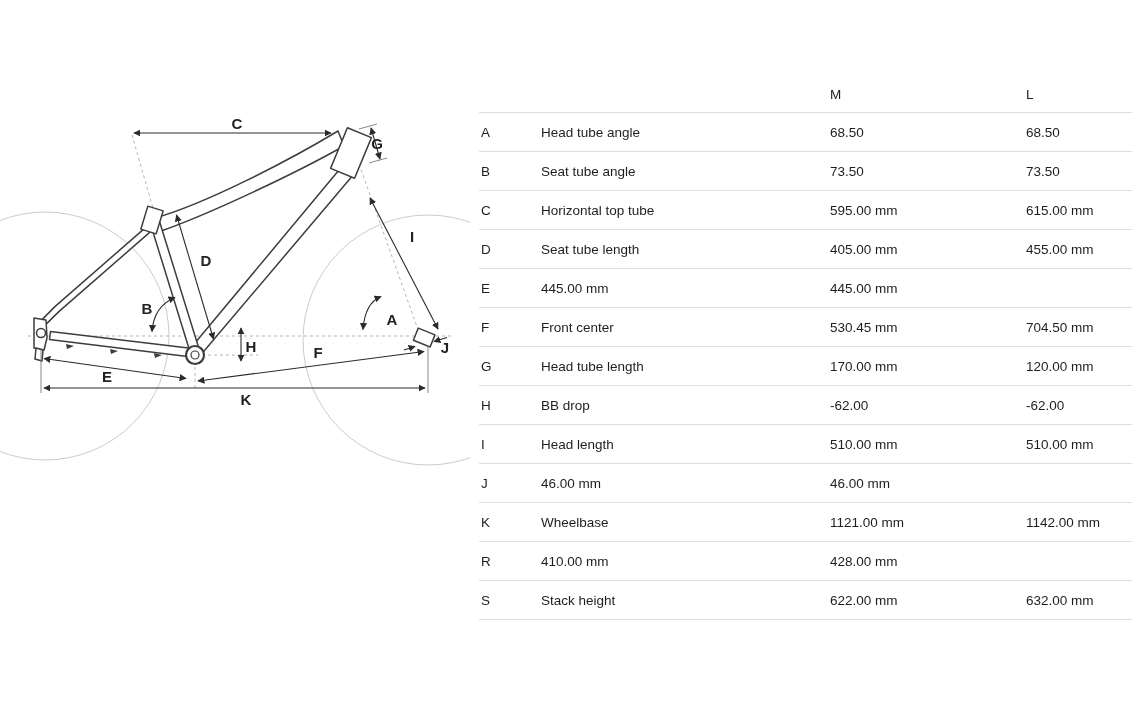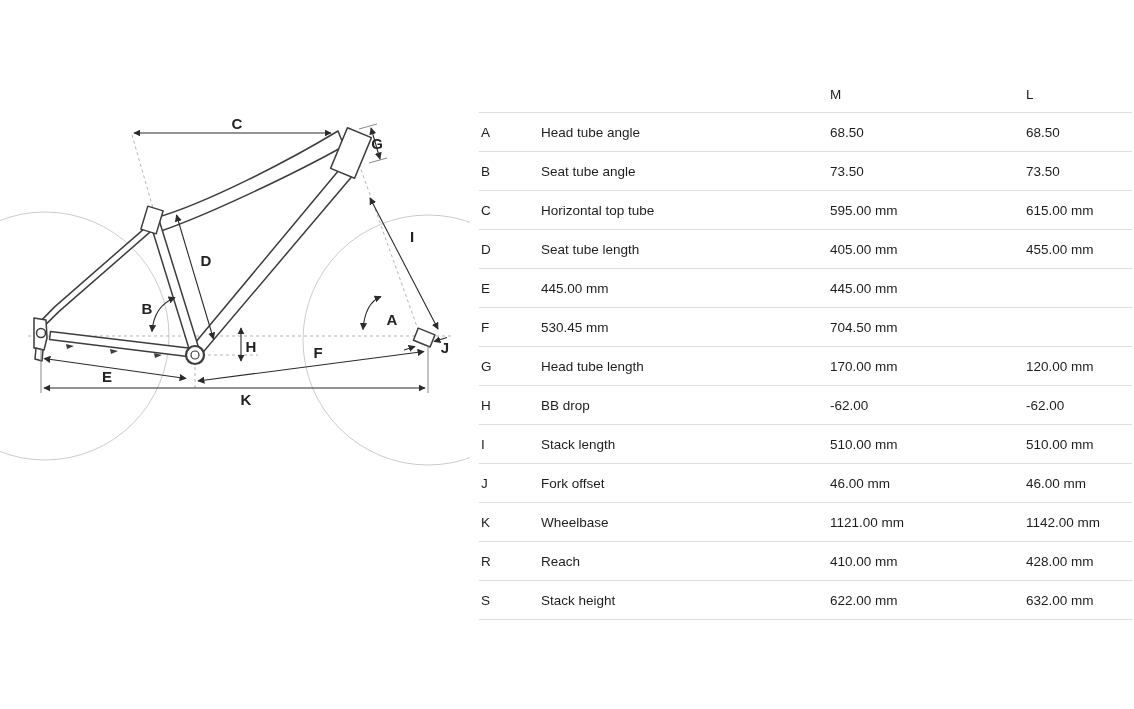--- a/index.html
+++ b/index.html
@@ -143,56 +143,55 @@
         <span class="cell">405.00 mm</span>
         <span class="cell">455.00 mm</span>
       </div>
       <div class="geo-row">
         <span class="cell cell-key">E</span>
         <span class="cell">445.00 mm</span>
         <span class="cell">445.00 mm</span>
       </div>
       <div class="geo-row">
         <span class="cell cell-key">F</span>
+        <span class="cell">Front center</span>
         <span class="cell">530.45 mm</span>
         <span class="cell">704.50 mm</span>
       </div>
       <div class="geo-row">
         <span class="cell cell-key">G</span>
         <span class="cell">Head tube length</span>
         <span class="cell">170.00 mm</span>
         <span class="cell">120.00 mm</span>
       </div>
       <div class="geo-row">
         <span class="cell cell-key">H</span>
         <span class="cell">BB drop</span>
         <span class="cell">-62.00</span>
         <span class="cell">-62.00</span>
       </div>
       <div class="geo-row">
         <span class="cell cell-key">I</span>
-        <span class="cell">Stack length</span>
+        <span class="cell">Head length</span>
         <span class="cell">510.00 mm</span>
         <span class="cell">510.00 mm</span>
       </div>
       <div class="geo-row">
         <span class="cell cell-key">J</span>
-        <span class="cell">Fork offset</span>
         <span class="cell">46.00 mm</span>
         <span class="cell">46.00 mm</span>
       </div>
       <div class="geo-row">
         <span class="cell cell-key">K</span>
         <span class="cell">Wheelbase</span>
         <span class="cell">1121.00 mm</span>
         <span class="cell">1142.00 mm</span>
       </div>
       <div class="geo-row">
         <span class="cell cell-key">R</span>
-        <span class="cell">Reach</span>
         <span class="cell">410.00 mm</span>
         <span class="cell">428.00 mm</span>
       </div>
       <div class="geo-row">
         <span class="cell cell-key">S</span>
         <span class="cell">Stack height</span>
         <span class="cell">622.00 mm</span>
         <span class="cell">632.00 mm</span>
       </div>
 

